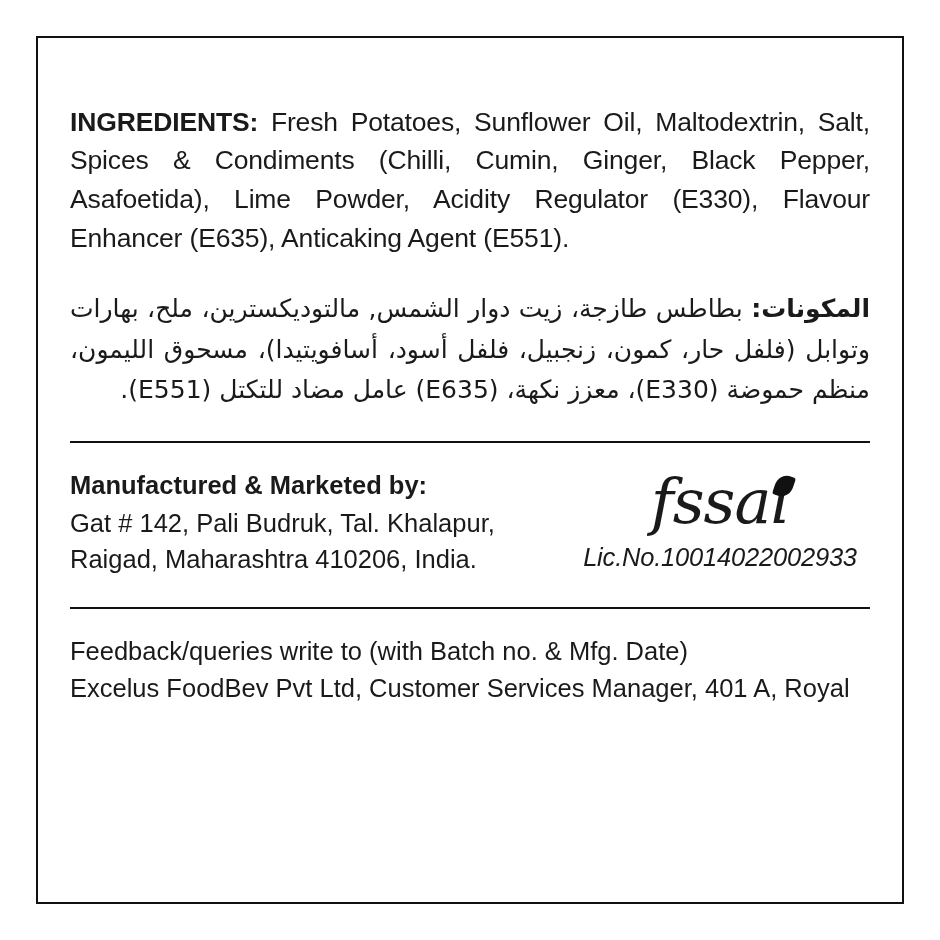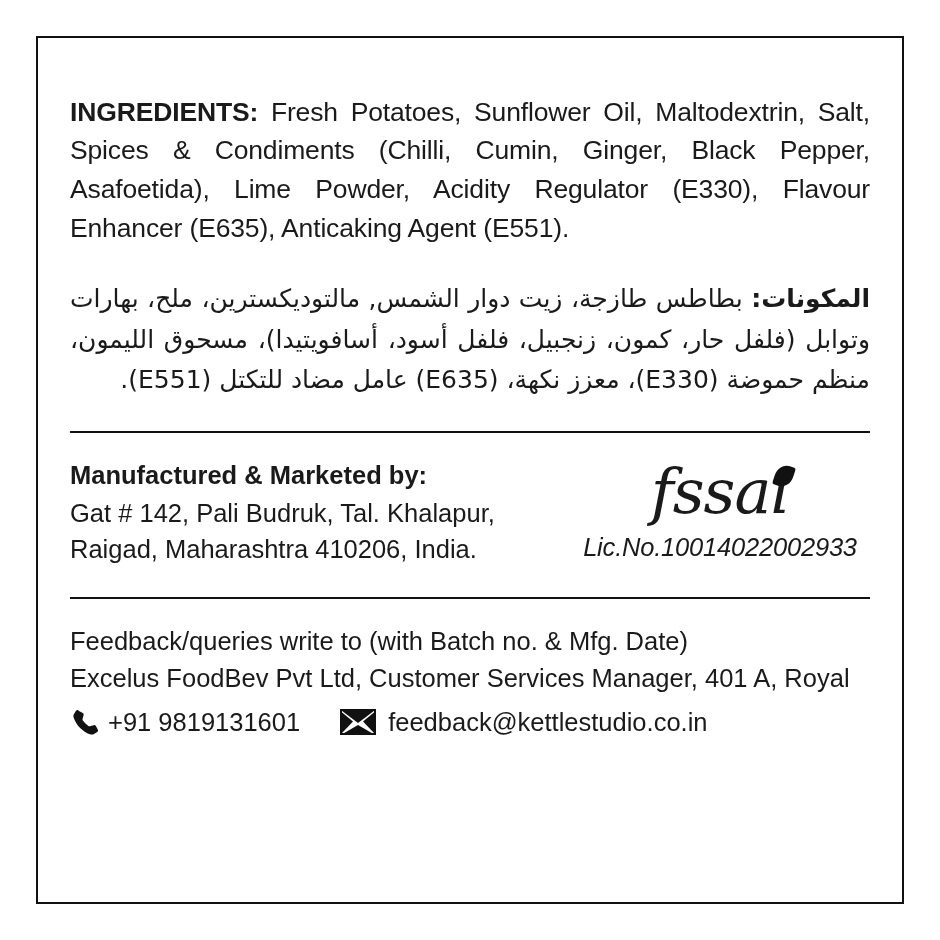--- a/index.html
+++ b/index.html
@@ -18,21 +18,21 @@
     position: absolute;
     left: 36px;
     top: 36px;
     width: 868px;
     height: 868px;
     border: 2px solid #111111;
     box-sizing: border-box;
     background: #ffffff;
   }
   .inner {
-    padding: 28px 32px 0 32px;
+    padding: 38px 32px 0 32px;
     box-sizing: border-box;
   }
   
   .ingredients {
     font-size: 26.5px;
     line-height: 1.46;
     text-align: justify;
     text-justify: inter-word;
     letter-spacing: -0.15px;
   }
@@ -170,34 +170,16 @@
         </div>
         <div class="fssai-lic">Lic.No.10014022002933</div>
       </div>
     </div>
 
     <hr class="divider">
 
     <div class="feedback">
       <div class="fb-title">Feedback/queries write to (with Batch no. &amp; Mfg. Date)</div>
       <div class="fb-line">Excelus FoodBev Pvt Ltd, Customer Services Manager, 401 A, Royal</div>
-      <div class="contact-row">
-        <span class="icon phone-icon">
-          <svg width="30" height="30" viewBox="0 0 24 24" aria-hidden="true">
-            <path fill="#111111" d="M6.6 2.5c-.6-.3-1.4-.1-1.8.5L3.2 5.6c-.5.8-.6 1.8-.3 2.7 1 3.1 2.8 6 5.2 8.4 2.4 2.4 5.3 4.2 8.4 5.2.9.3 1.9.2 2.7-.3l2.6-1.6c.6-.4.8-1.2.5-1.8l-1.6-3c-.3-.6-1-.9-1.7-.7l-3.1.9c-.5.1-1 0-1.4-.4-1.5-1.3-2.8-2.6-4.1-4.1-.4-.4-.5-.9-.4-1.4l.9-3.1c.2-.7-.1-1.4-.7-1.7l-3-1.6z"></path>
-          </svg>
-        </span>
-        <span class="phone-text">+91 9819131601</span>
-        <span class="icon mail-icon">
-          <svg width="36" height="26" viewBox="0 0 36 26" aria-hidden="true">
-            <rect x="1" y="1" width="34" height="24" fill="#ffffff" stroke="#111111" stroke-width="2"></rect>
-            <path d="M1.5 1.5 L18 14 L34.5 1.5 Z" fill="#111111"></path>
-            <path d="M1.5 24.5 L13 12.5 L1.5 3 Z" fill="#111111"></path>
-            <path d="M34.5 24.5 L23 12.5 L34.5 3 Z" fill="#111111"></path>
-            <path d="M2.5 25 L18 16 L33.5 25 Z" fill="#111111"></path>
-          </svg>
-        </span>
-        <span>feedback@kettlestudio.co.in</span>
-      </div>
     </div>
 
   </div>
 </div>
 
 </body></html>

